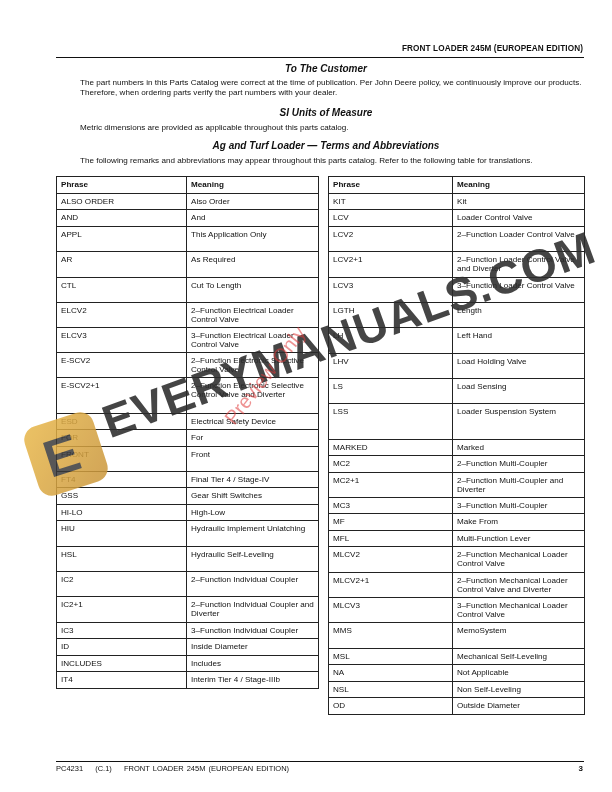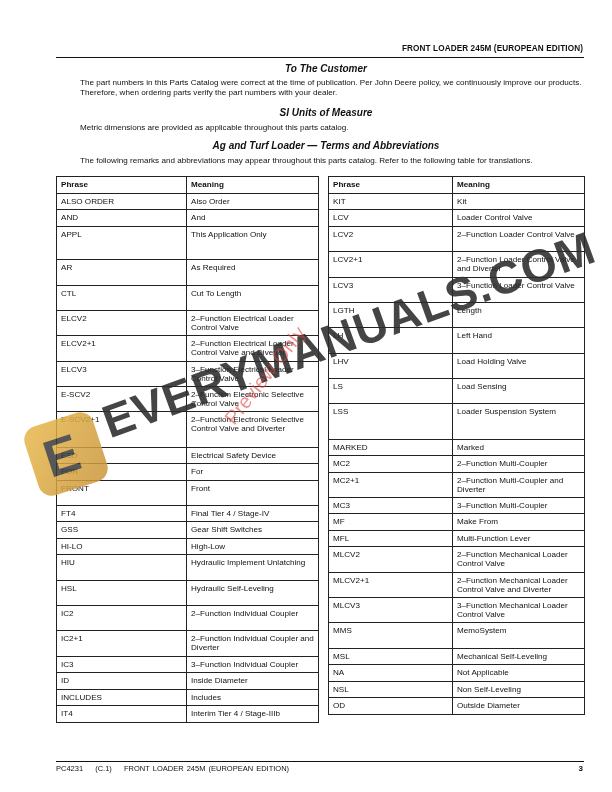--- a/index.html
+++ b/index.html
@@ -59,39 +59,35 @@
     </thead>
   <tbody id="tbody-left">
       <tr style="height: 16px;">
         <td>ALSO ORDER</td>
         <td>Also Order</td>
       </tr>
       <tr style="height: 17px;">
         <td>AND</td>
         <td>And</td>
       </tr>
-      <tr style="height: 33px;">
+      <tr style="height: 25px;">
         <td>APPL</td>
         <td>This Application Only</td>
       </tr>
       <tr style="height: 26px;">
         <td>AR</td>
         <td>As Required</td>
       </tr>
       <tr style="height: 25px;">
         <td>CTL</td>
         <td>Cut To Length</td>
       </tr>
       <tr style="height: 25px;">
         <td>ELCV2</td>
         <td>2–Function Electrical Loader Control Valve</td>
-      </tr>
-      <tr style="height: 26px;">
-        <td>ELCV2+1</td>
-        <td>2–Function Electrical Loader Control Valve and Diverter</td>
       </tr>
       <tr style="height: 25px; padding-left: 39px;">
         <td>ELCV3</td>
         <td>3–Function Electrical Loader Control Valve</td>
       </tr>
       <tr style="height: 25px;">
         <td>E-SCV2</td>
         <td>2–Function Electronic Selective Control Valve</td>
       </tr>
       <tr style="height: 36px;">

